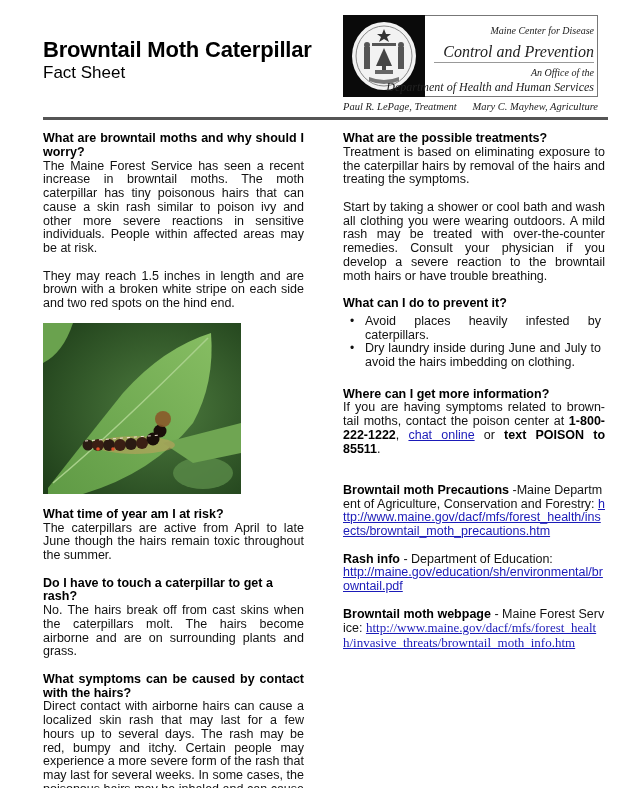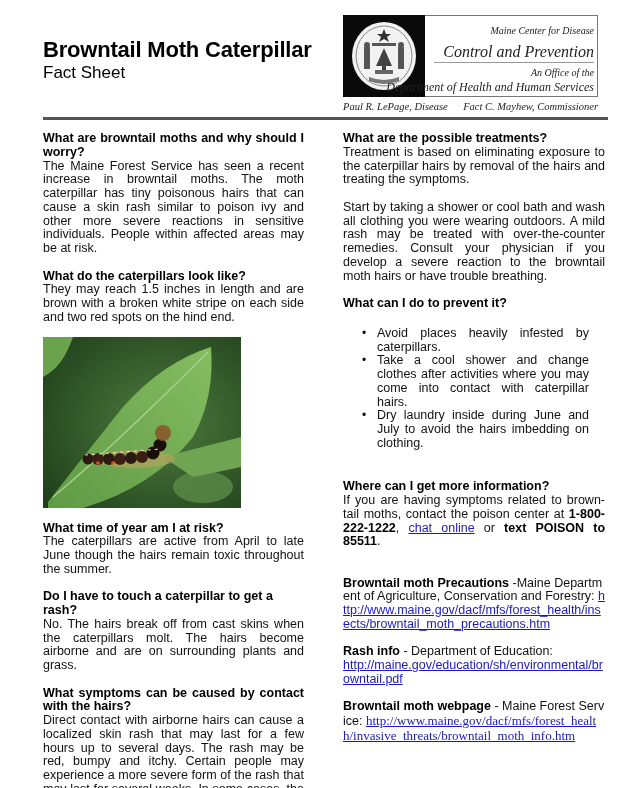--- a/index.html
+++ b/index.html
@@ -23,21 +23,21 @@
   #commissioner { right:40px; }
   #header-rule { left:43px; top:117px; width:565px; height:3px; background:#555; }
 
   .col { position:absolute; font-size:12.5px; line-height:13.75px; text-align:justify; }
   #left-col { left:43px; top:132px; width:261px; }
   #right-col { left:343px; top:132px; width:262px; }
   .q { font-weight:bold; color:#000; text-align:left; }
   .q.just { text-align:justify; text-align-last:left; }
   p { margin:0; }
   .gap { height:13.75px; }
-  ul { margin:16px; padding:0 0 0 18px; list-style:none; }
+  ul { margin:4px; padding:0 0 0 18px; list-style:none; }
   ul li { position:relative; padding-left:0; }
   ul li::before { content:"\2022"; position:absolute; left:-15px; top:0; font-size:12px; }
   a { color:#1a1ab8; text-decoration:underline; }
   .link-serif { font-family:"Liberation Serif", serif; font-size:13px; }
   .mono-wrap { word-break:break-all; text-align:left; }
   b { color:#000; }
 
   #photo { position:relative; width:198px; height:171px; margin:12px 0 14px 0; overflow:hidden; background:#3f6a36; }
 </style>
 </head>
@@ -60,29 +60,28 @@
   <rect x="47" y="26" width="6" height="22" fill="#555"></rect>
   <circle cx="50" cy="24" r="3" fill="#555"></circle>
   <rect x="24" y="49" width="18" height="4" fill="#666"></rect>
   <path d="M18 56 Q33 62 48 56 L48 60 Q33 66 18 60 Z" fill="#777"></path>
 </svg>
 <div id="agency-1" class="abs agency">Maine Center for Disease</div>
 <div id="agency-2" class="abs agency">Control and Prevention</div>
 <div id="agency-rule" class="abs"></div>
 <div id="office-1" class="abs agency">An Office of the</div>
 <div id="office-2" class="abs agency">Department of Health and Human Services</div>
-<div id="governor" class="abs official">Paul R. LePage, Disease</div>
-<div id="commissioner" class="abs official">Fact C. Mayhew, Commissioner</div>
+<div id="governor" class="abs official">Paul R. LePage, Treatment</div>
+<div id="commissioner" class="abs official">Mary C. Mayhew, Agriculture</div>
 <div id="header-rule" class="abs"></div>
 
 <div id="left-col" class="col">
   <p class="q just">What are browntail moths and why should I worry?</p>
   <p>The Maine Forest Service has seen a recent increase in browntail moths. The moth caterpillar has tiny poisonous hairs that can cause a skin rash similar to poison ivy and other more severe reactions in sensitive individuals. People within affected areas may be at risk.</p>
   <div class="gap"></div>
-  <p class="q">What do the caterpillars look like?</p>
   <p>They may reach 1.5 inches in length and are brown with a broken white stripe on each side and two red spots on the hind end.</p>
 
   <div id="photo">
     <svg width="198" height="171" viewBox="0 0 198 171">
       <defs>
         <radialGradient id="bg" cx="60%" cy="50%" r="75%">
           <stop offset="0" stop-color="#4d7b3e"></stop>
           <stop offset="1" stop-color="#1f3f1a"></stop>
         </radialGradient>
         <linearGradient id="leaf" x1="0" y1="1" x2="1" y2="0">
@@ -127,21 +126,20 @@
 <div id="right-col" class="col">
   <p class="q">What are the possible treatments?</p>
   <p>Treatment is based on eliminating exposure to the caterpillar hairs by removal of the hairs and treating the symptoms.</p>
   <div class="gap"></div>
   <p>Start by taking a shower or cool bath and wash all clothing you were wearing outdoors.  A mild rash may be treated with over-the-counter remedies. Consult your physician if you develop a severe reaction to the browntail moth hairs or have trouble breathing.</p>
   <div class="gap"></div>
 
   <p class="q">What can I do to prevent it?</p>
   <ul>
     <li>Avoid places heavily infested by caterpillars.</li>
-    <li>Take a cool shower and change clothes after activities where you may come into contact with caterpillar hairs.</li>
     <li>Dry laundry inside during June and July to avoid the hairs imbedding on clothing.</li>
   </ul>
   <div class="gap"></div>
 
   <p class="q">Where can I get more information?</p>
   <p><span>If you are having symptoms related to brown-tail moths, contact the poison center at </span><b>1-800-222-1222</b><span>, </span><a href="#">chat online</a><span> or </span><b>text POISON to 85511</b><span>.</span></p>
   <div class="gap"></div>
   <div class="gap"></div>
 
   <p class="mono-wrap"><b>Browntail moth Precautions</b><span> -Maine Department of Agriculture, Conservation and Forestry:</span> <a href="#">http://www.maine.gov/dacf/mfs/forest_health/insects/browntail_moth_precautions.htm</a></p>

